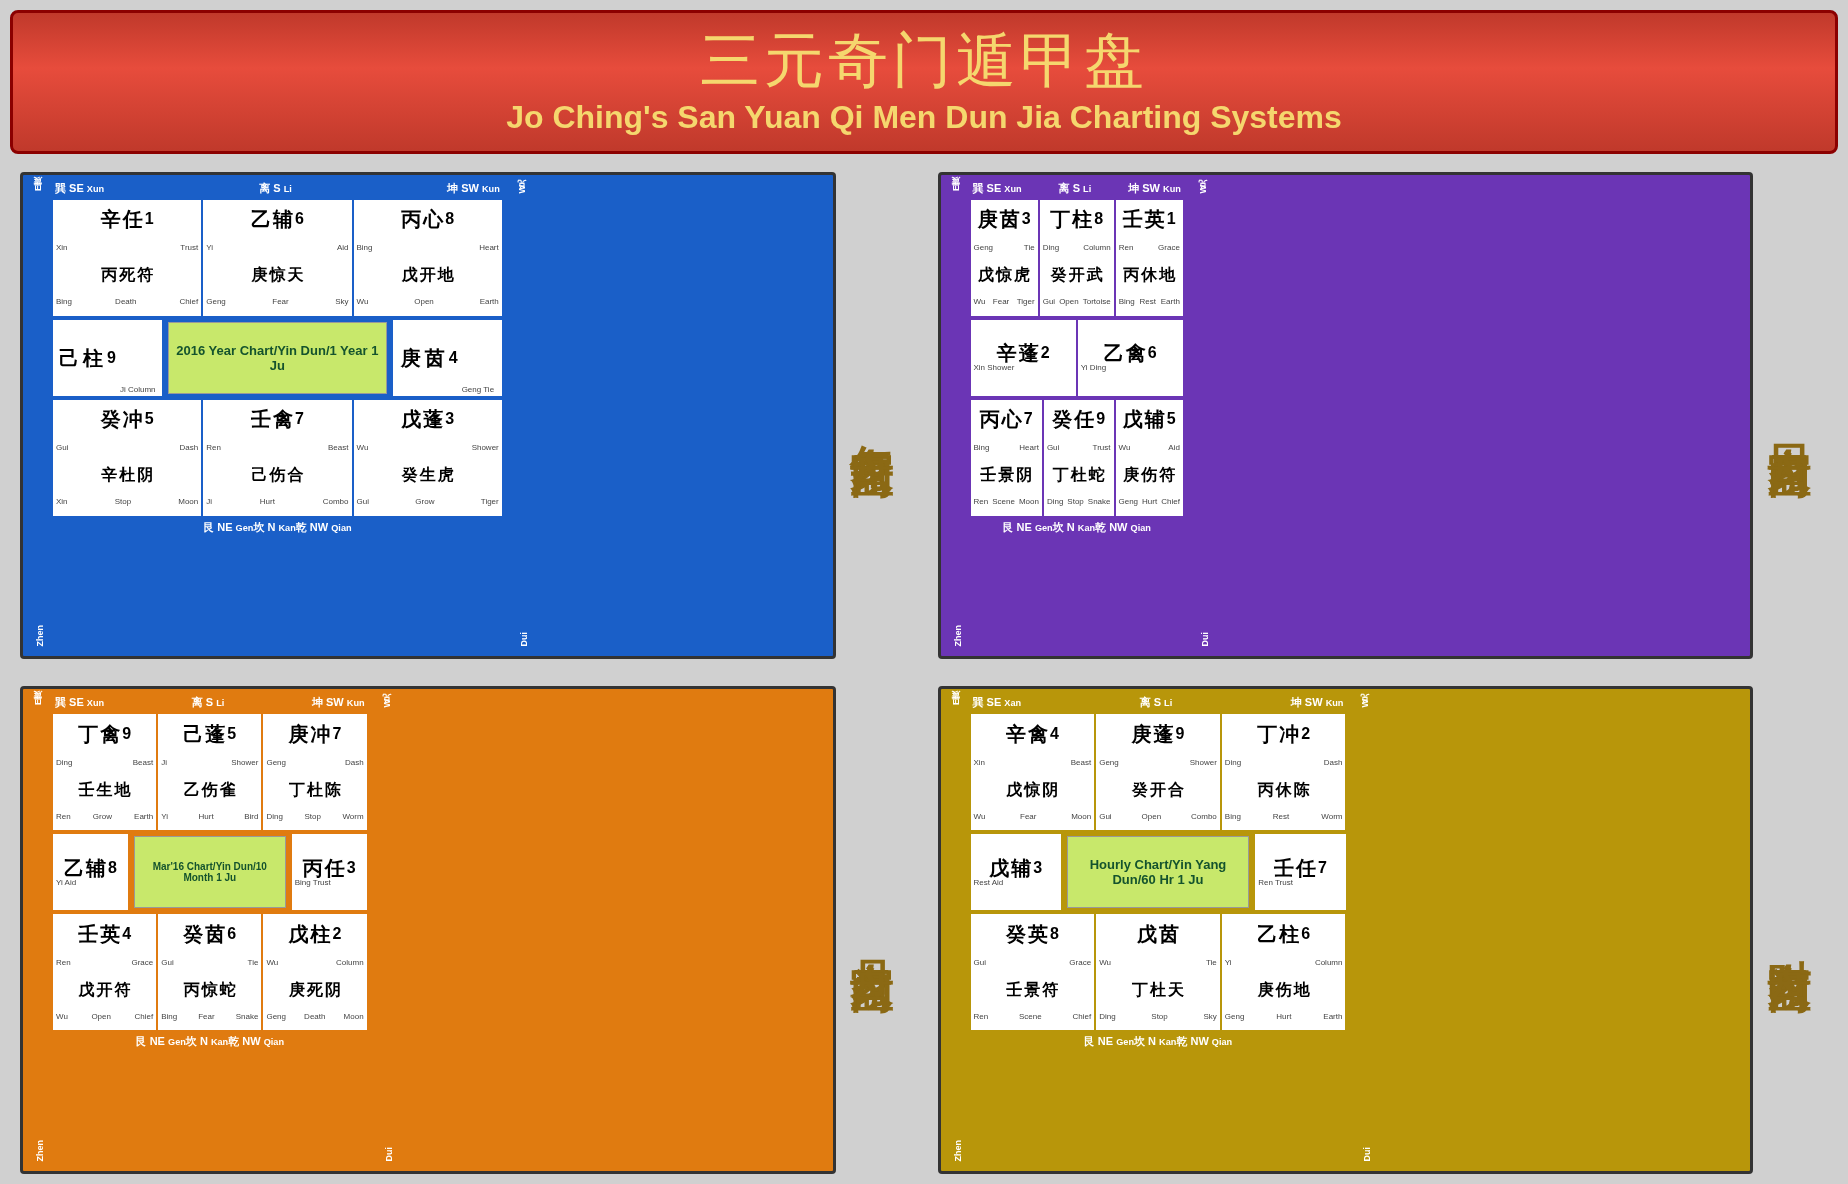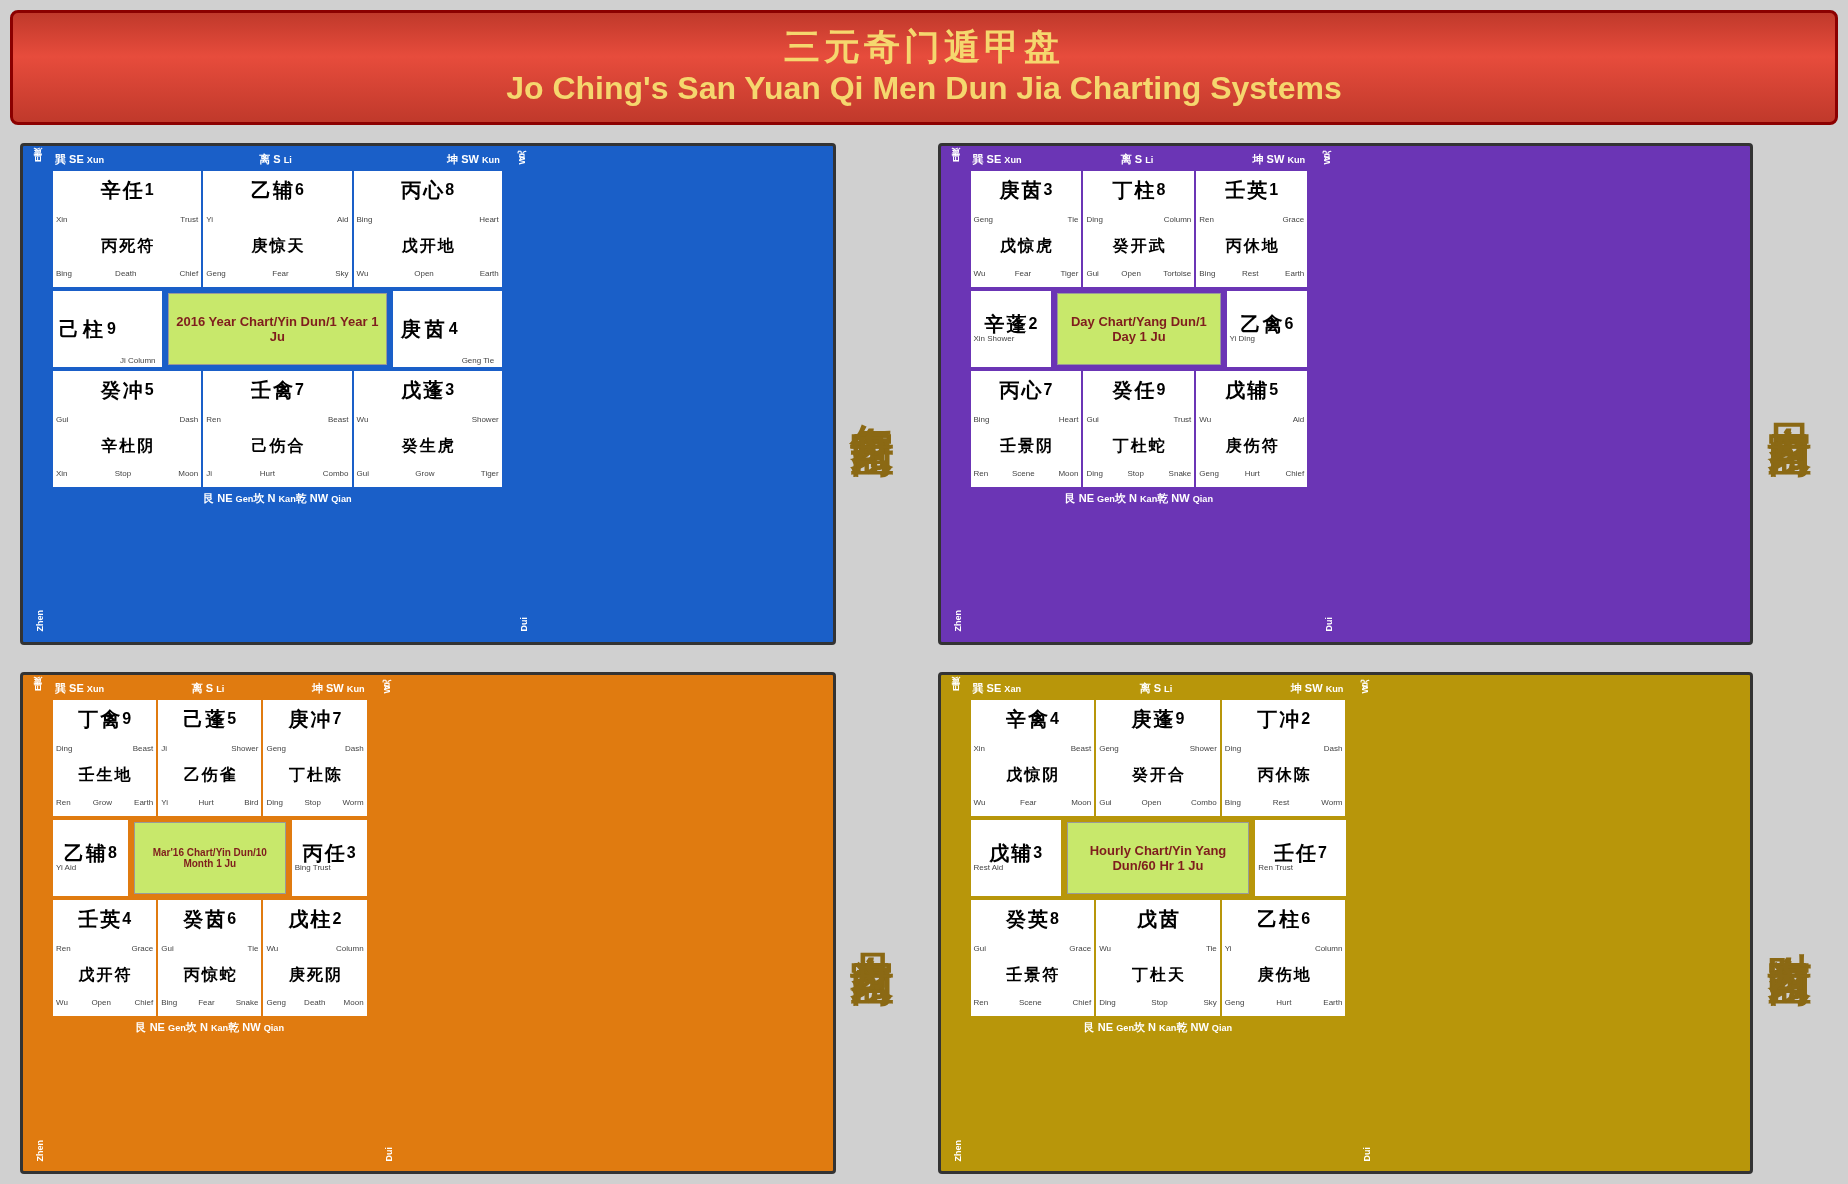--- a/index.html
+++ b/index.html
@@ -20,23 +20,23 @@
     }
     .header-banner {
       background: linear-gradient(180deg, #c0392b 0%, #e74c3c 40%, #c0392b 100%);
       border: 3px solid #8B0000;
       border-radius: 8px;
       padding: 12px 20px;
       text-align: center;
       margin-bottom: 18px;
     }
     .header-chinese {
-      font-size: 36px;
+      font-size: 60px;
       color: #f5d76e;
-      font-weight: bold;
+      font-weight: normal;
       letter-spacing: 4px;
       line-height: 1.2;
     }
     .header-english {
       font-size: 32px;
       color: #f5d76e;
       font-weight: bold;
       line-height: 1.3;
     }
     .charts-area {
@@ -150,21 +150,21 @@
       width: 100%;
     }
     .cell-label {
       font-size: 8px;
       color: #444;
     }
 
     .banner-label {
       background: #c8e86b;
       border: 1px solid #999;
-      color: #7f1d1d;
+      color: #14532d;
       font-size: 14px;
       font-weight: bold;
       padding: 3px 8px;
       margin: 2px 4px;
       text-align: center;
     }
 
     .side-compass {
       display: flex;
       flex-direction: column;
@@ -466,23 +466,20 @@
               <div class="grid-cell" style="flex-direction:column; justify-content:center;">
                 <div class="cell-row">
                   <span class="cell-char">辛</span>
                   <span class="cell-char">蓬</span>
                   <span class="cell-num">2</span>
                 </div>
                 <div class="cell-label-row">
                   <span class="cell-label">Xin Shower</span>
                 </div>
               </div>
-              <div class="banner-label" style="flex:2; display:flex; align-items:center; justify-content:center; font-size:13px; padding:2px 6px;">
-                Day Chart/Yang Dun/1 Day 1 Ju
-              </div>
               <div class="grid-cell" style="flex-direction:column; justify-content:center;">
                 <div class="cell-row">
                   <span class="cell-char">乙</span>
                   <span class="cell-char">禽</span>
                   <span class="cell-num">6</span>
                 </div>
                 <div class="cell-label-row">
                   <span class="cell-label">Yi Ding</span>
                 </div>
               </div>

